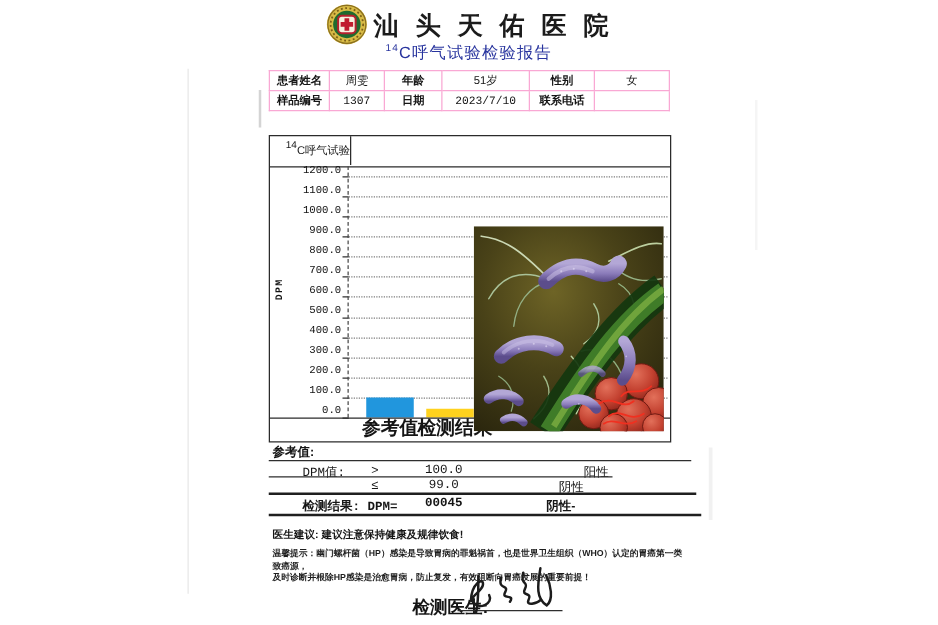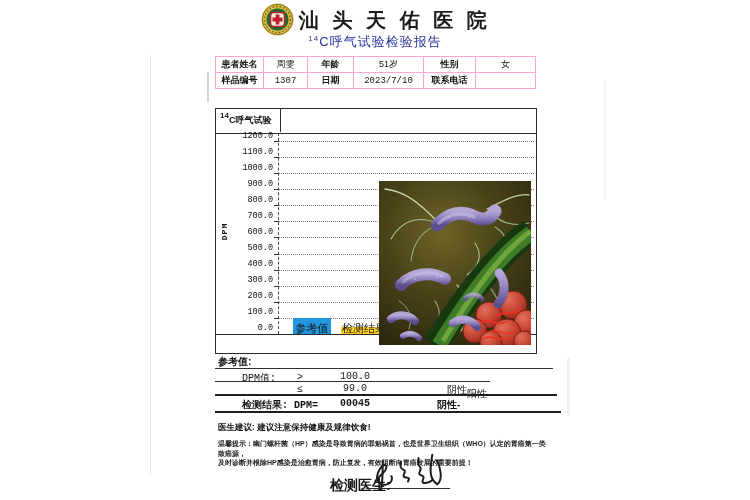--- a/index.html
+++ b/index.html
@@ -20,33 +20,33 @@
 
   
   table.ptable{position:absolute;left:215px;top:56px;border-collapse:collapse;table-layout:fixed;}
   table.ptable td{border:1px solid #f9a8d4;font-size:9px;text-align:center;height:15px;
     padding:0 1px;overflow:hidden;white-space:nowrap;}
   td.lbl{font-weight:bold;}
 
   
   #chart-box{position:absolute;left:215px;top:108px;width:320px;height:244px;border:1px solid #2b2b2b;}
   #chart-title-cell{position:absolute;left:0;top:0;width:65px;height:23px;border-right:1px solid #2b2b2b;
-    font-size:9px;font-weight:bold;padding:5px 0 0 4px;box-sizing:border-box;white-space:nowrap;}
+    font-size:9px;font-weight:normal;padding:5px 0 0 4px;box-sizing:border-box;white-space:nowrap;text-align:right;}
   #chart-header-line{position:absolute;left:0;right:0;top:24px;border-top:1px solid #2b2b2b;}
   .ytick{position:absolute;left:0;width:57px;text-align:right;font-size:8.5px;
     font-family:"Liberation Mono","DejaVu Sans Mono",monospace;color:#111;}
   .tickmark{position:absolute;left:58px;width:5px;height:0;border-top:1px solid #333;}
   .gridline{position:absolute;left:63px;width:255px;height:0;border-top:1px dotted #7d7d7d;}
   #axis-vline{position:absolute;left:62px;top:24px;height:201px;width:0;border-left:1px dashed #4a4a4a;}
   #zero-sep{position:absolute;left:0;right:0;top:225px;border-top:1px solid #2b2b2b;}
   #ylabel{position:absolute;left:-12px;top:118px;width:40px;text-align:center;font-size:8px;
     font-weight:bold;letter-spacing:1px;transform:rotate(-90deg);
     font-family:"Liberation Mono","DejaVu Sans Mono",monospace;}
   .bar{position:absolute;width:38px;}
-  .catlabel{position:absolute;top:212px;font-size:11px;font-weight:normal;text-align:center;}
+  .catlabel{position:absolute;top:224px;font-size:15px;font-weight:bold;text-align:center;}
   #bacteria-photo{position:absolute;left:163px;top:72px;width:152px;height:164px;z-index:5;}
 
   
   #ref-section{position:absolute;left:215px;top:355px;width:350px;height:62px;font-size:10px;}
   .hline{position:absolute;left:0;border-top:1px solid #2e2e2e;}
   .hline.thick{border-top:2px solid #1f1f1f;}
   .rlabel{position:absolute;font-family:"Liberation Mono","DejaVu Sans Mono",monospace;padding-left:24px;}
   .rop{position:absolute;left:78px;width:14px;text-align:center;}
   .rval{position:absolute;left:100px;width:80px;text-align:center;
     font-family:"Liberation Mono","DejaVu Sans Mono",monospace;}
@@ -237,21 +237,21 @@
   </svg>
 </div>
 
 <div id="ref-section">
   <span class="abs" style="left:3px;top:0;font-weight:bold;">参考值:</span>
   <div class="hline" style="top:13px;width:338px;"></div>
 
   <span class="rlabel" style="left:3px;top:16px;">DPM值:</span>
   <span class="rop" style="top:16px;">&gt;</span>
   <span class="rval" style="top:16px;">100.0</span>
-  <span class="rres" style="top:32px;padding-left:20px;">阳性</span>
+  <span class="rres" style="top:16px;padding-left:20px;">阳性</span>
   <div class="hline" style="top:26px;width:275px;"></div>
 
   <span class="rop" style="top:28px;">≤</span>
   <span class="rval" style="top:28px;">99.0</span>
   <span class="rres" style="top:28px;">阴性</span>
   <div class="hline thick" style="top:39px;width:342px;"></div>
 
   <span class="rlabel" style="left:3px;top:43px;font-weight:bold;">检测结果: DPM=</span>
   <span class="rval" style="top:43px;font-weight:bold;">00045</span>
   <span class="abs" style="left:222px;top:43px;font-weight:bold;">阴性-</span>

